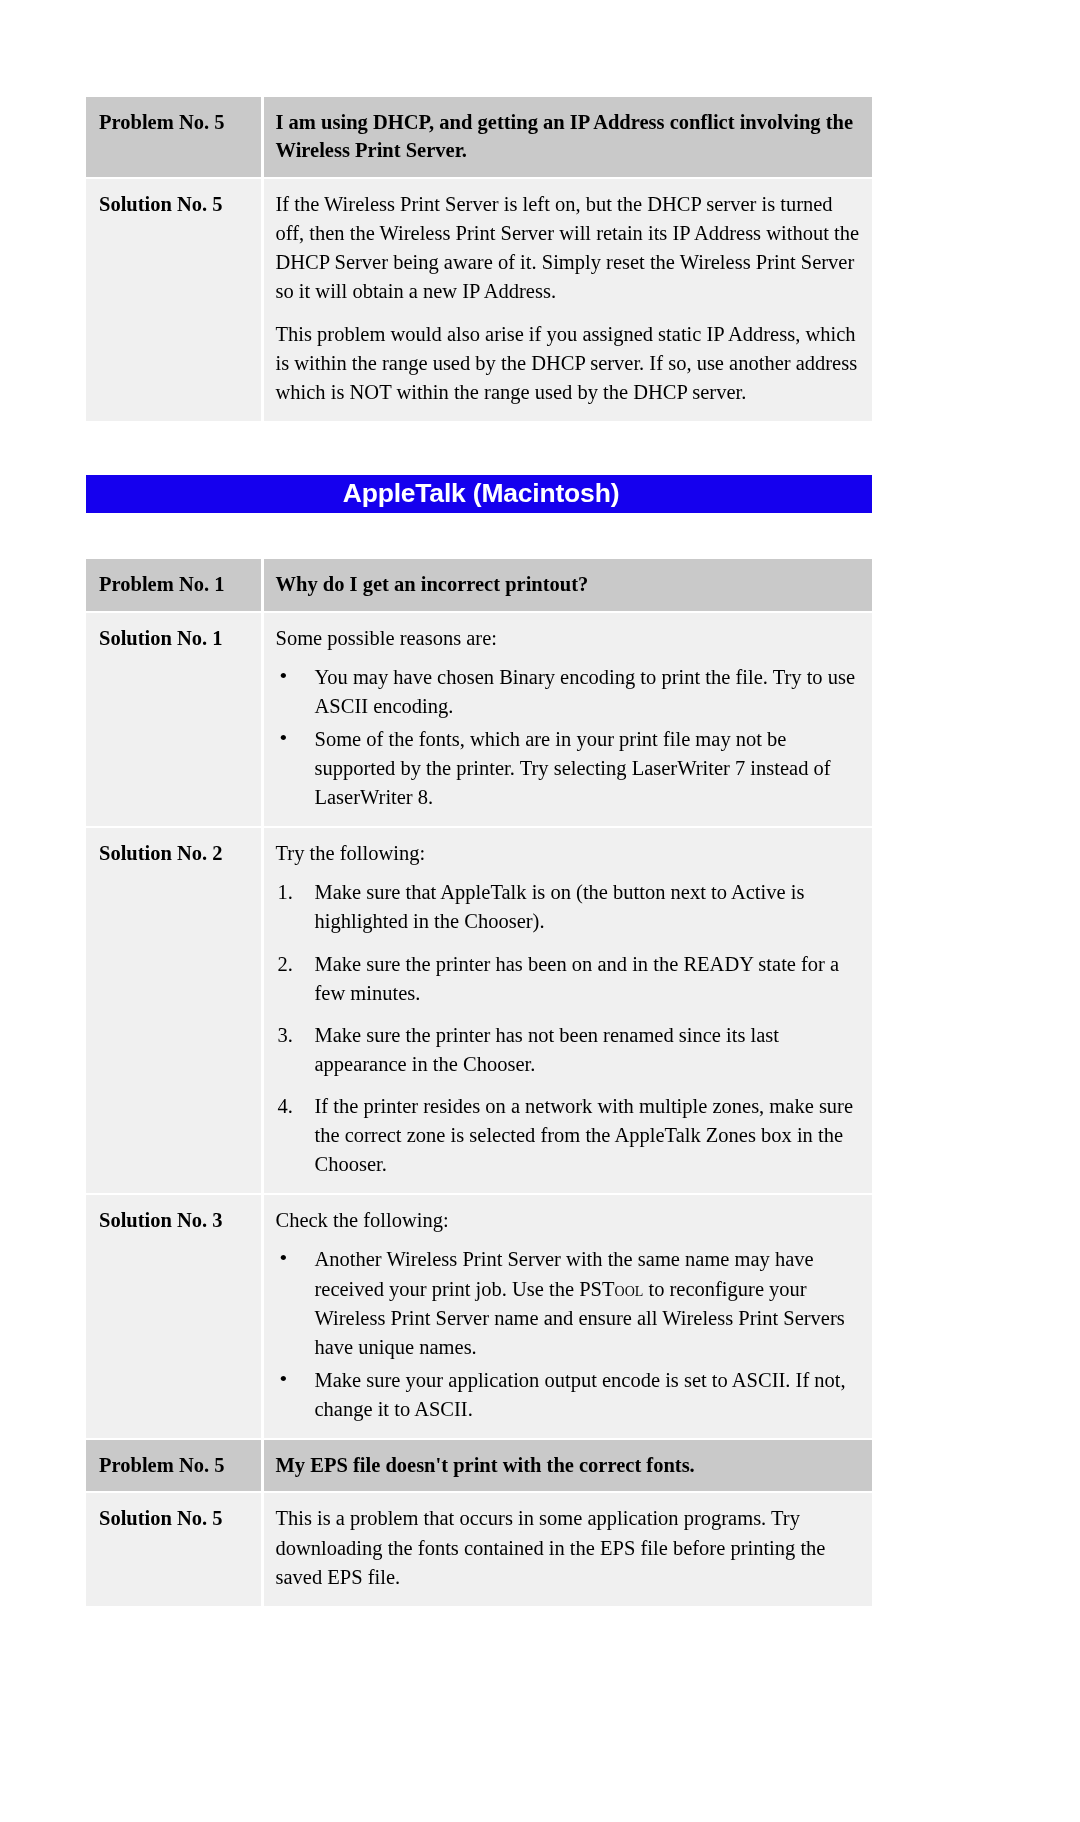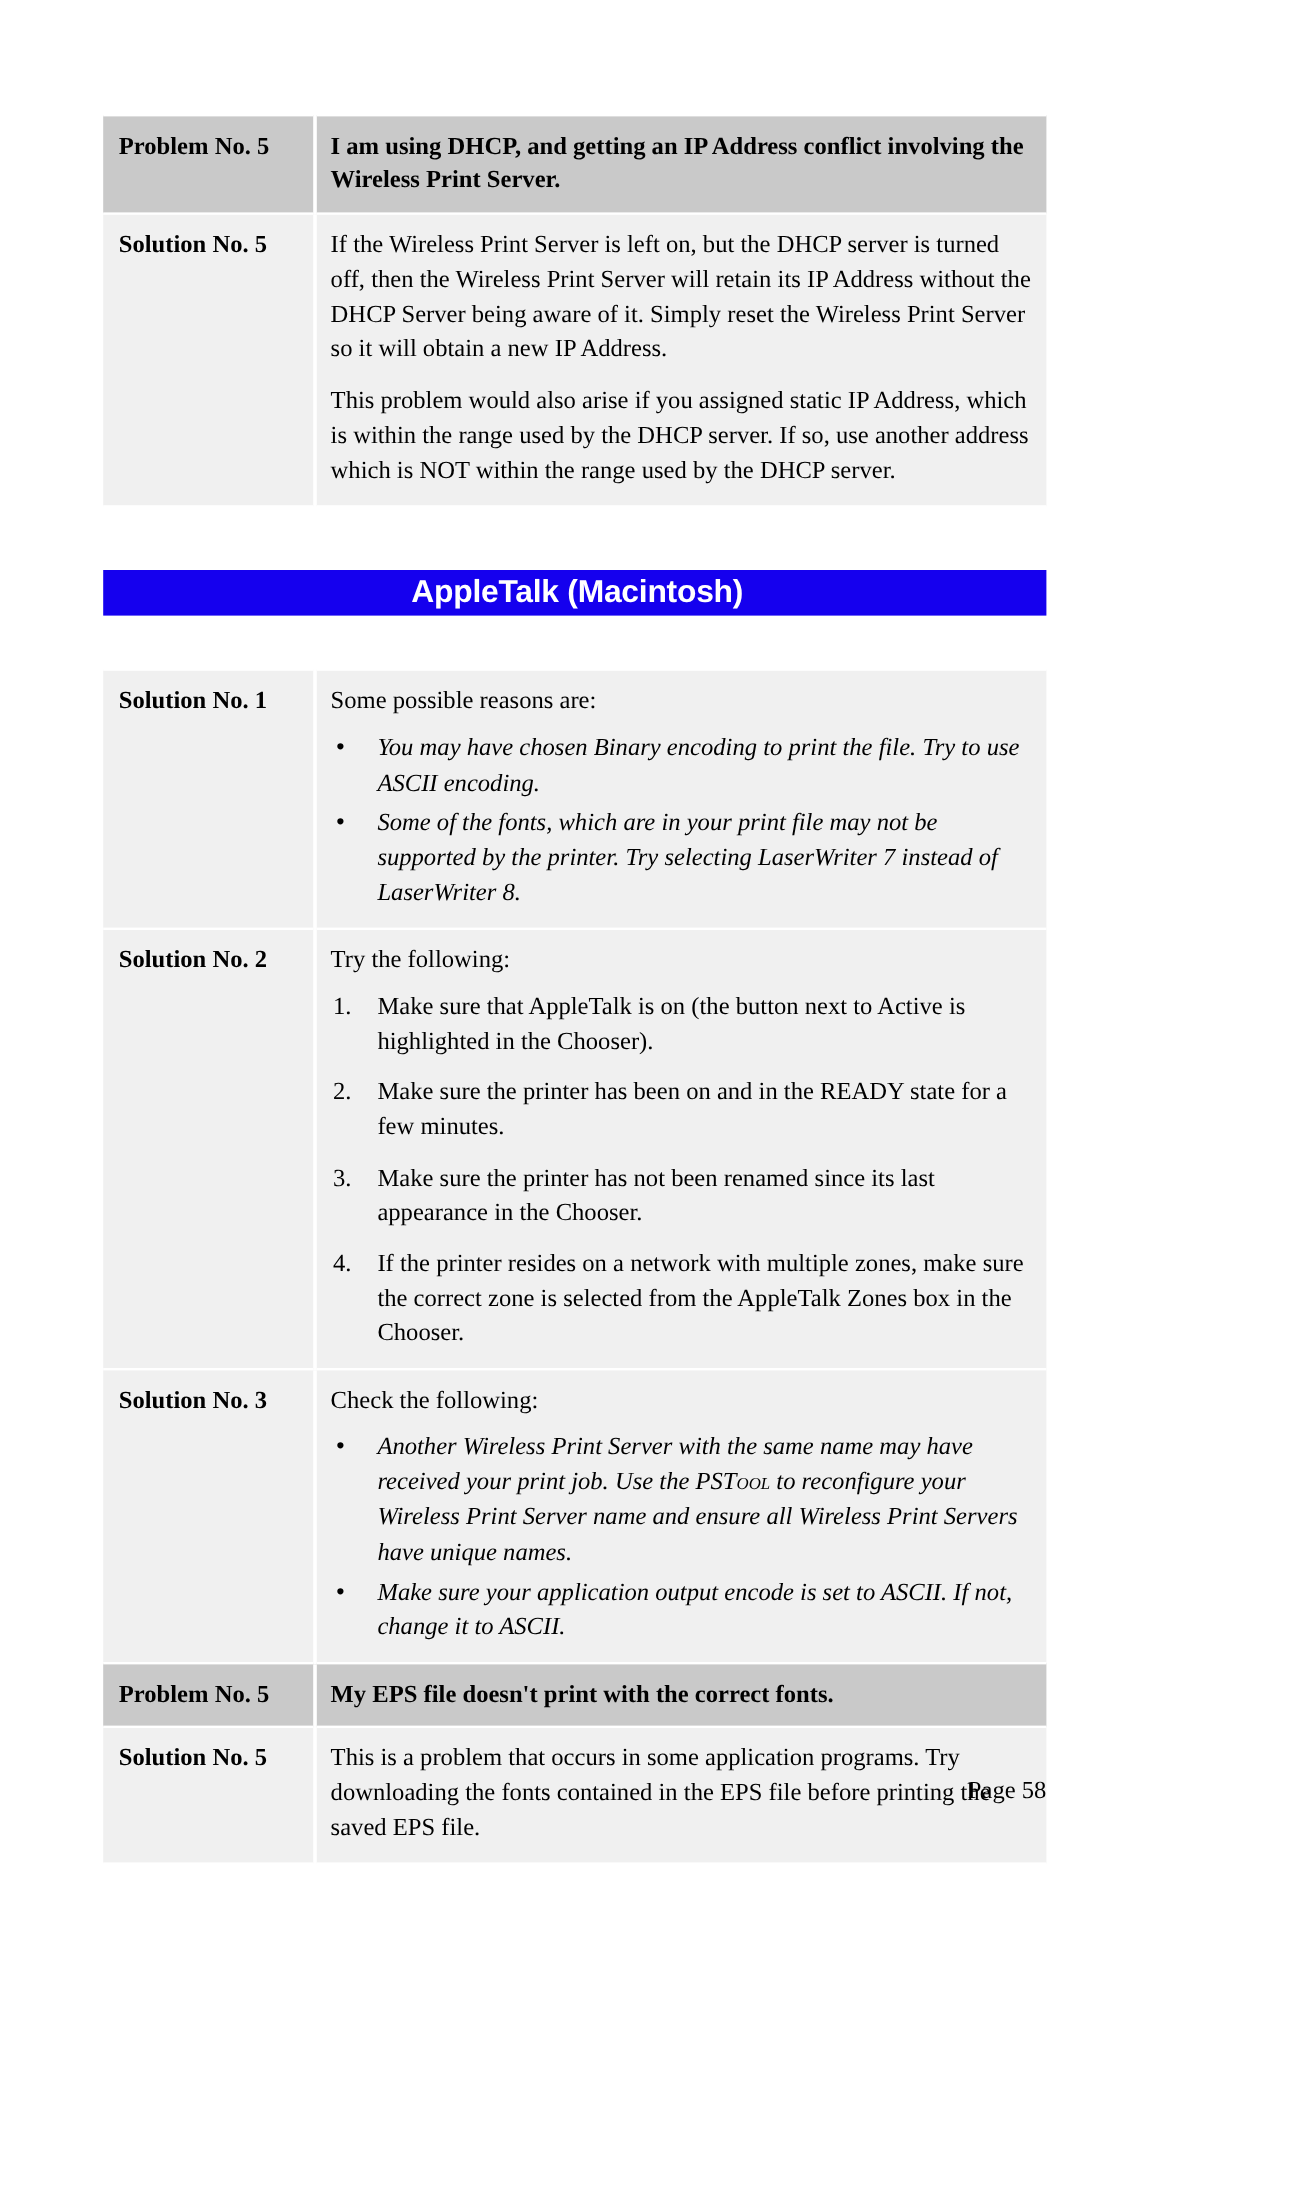--- a/index.html
+++ b/index.html
@@ -69,21 +69,20 @@
 
   .body-cell p { margin: 0 0 14px 0; }
   .body-cell p:last-child { margin-bottom: 0; }
   .body-cell p.tight { margin-bottom: 10px; }
 
   
   ul.bullets {
     margin: 6px 0 0 0;
     padding: 0;
     list-style: none;
-    font-style: italic;
   }
   ul.bullets > li {
     position: relative;
     padding-left: 39px;
     margin-bottom: 4px;
     line-height: 1.42;
   }
   ul.bullets > li:last-child { margin-bottom: 0; }
   ul.bullets > li::before {
     content: "\2022";
@@ -181,20 +180,24 @@
       <span class="section-title">AppleTalk (Macintosh)</span>
     </div>
 
     <table class="qa-table">
       <colgroup>
           <col class="c-label">
           <col class="c-body">
         </colgroup>
       <tbody>
 
+        <tr class="problem-row">
+          <td class="label">Problem No. 1</td>
+          <td class="body-cell">Why do I get an incorrect printout?</td>
+        </tr>
         <tr class="solution-row">
           <td class="label">Solution No. 1</td>
           <td class="body-cell">
             <p class="tight">Some possible reasons are:</p>
             <ul class="bullets">
               <li>You may have chosen Binary encoding to print the file. Try to use ASCII encoding.</li>
               <li>Some of the fonts, which are in your print file may not be supported by the printer. Try selecting LaserWriter 7 instead of LaserWriter 8.</li>
             </ul>
           </td>
         </tr>
@@ -231,16 +234,13 @@
         <tr class="solution-row">
           <td class="label">Solution No. 5</td>
           <td class="body-cell">This is a problem that occurs in some application programs.  Try downloading the fonts contained in the EPS file before printing the saved EPS file.</td>
         </tr>
 
       </tbody>
     </table>
 
   </div>
 
-  <div class="footer">
-    <span>Page 58</span>
-  </div>
 </div>
 
 </body></html>

